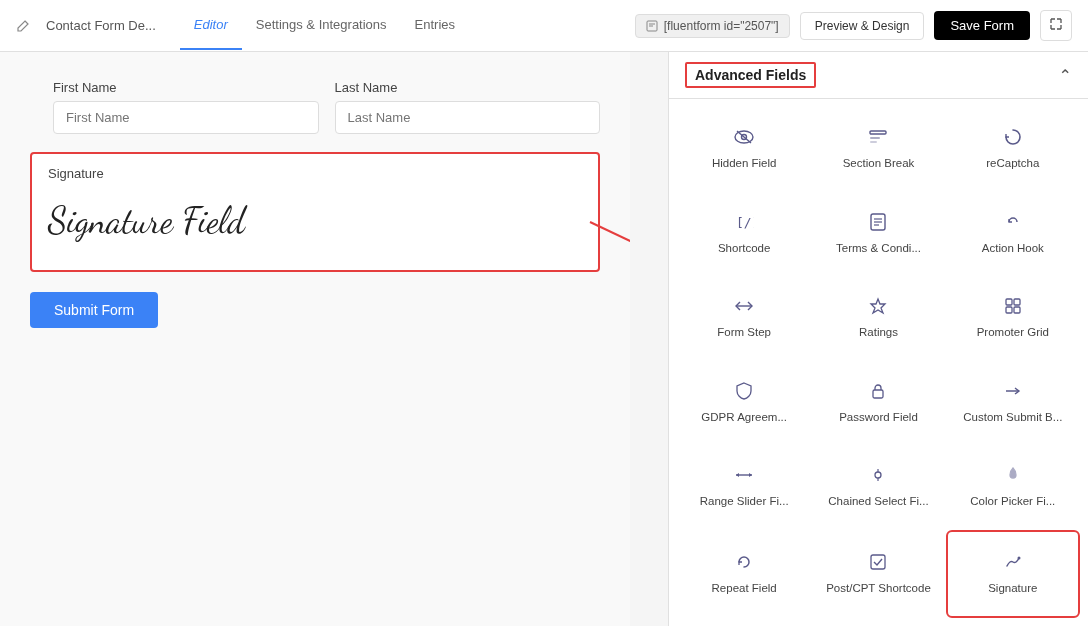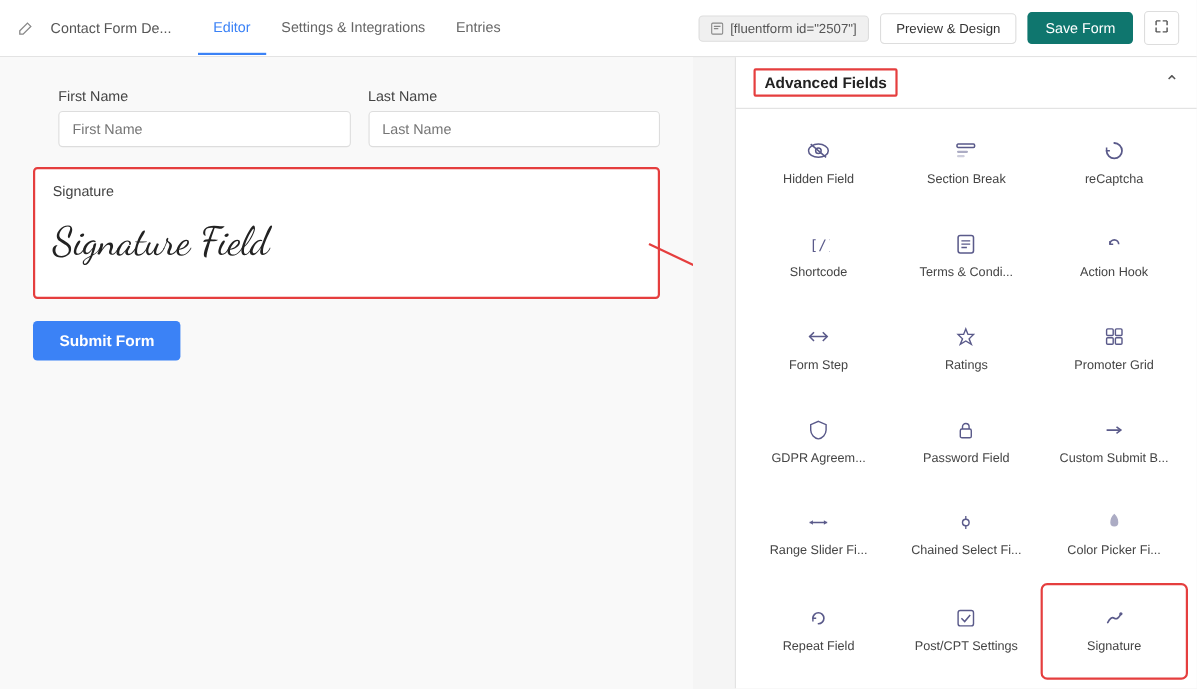--- a/index.html
+++ b/index.html
@@ -4,43 +4,43 @@
   <style>
     * { box-sizing: border-box; margin: 0; padding: 0; }
     body { font-family: -apple-system, BlinkMacSystemFont, 'Segoe UI', sans-serif; font-size: 13px; background: #f5f5f5; color: #333; height: 626px; overflow: hidden; }
 
     
     .top-nav { display: flex; align-items: center; background: #fff; border-bottom: 1px solid #e0e0e0; padding: 0 16px; height: 52px; gap: 24px; }
     .nav-brand { display: flex; align-items: center; gap: 16px; color: #555; font-size: 13px; }
     .nav-brand svg { width: 14px; height: 14px; }
     .nav-tabs { display: flex; gap: 0; }
     .nav-tab { padding: 16px 14px; font-size: 13px; color: #666; cursor: pointer; border-bottom: 2px solid transparent; }
-    .nav-tab.active { color: #3b82f6; border-bottom: 2px solid #3b82f6; font-weight: 500; }
+    .nav-tab.active { color: #3b82f6; border-bottom: 2px solid #3b82f6; font-weight: 500; font-style: italic; }
     .nav-right { margin-left: auto; display: flex; align-items: center; gap: 10px; }
     .shortcode-box { background: #f0f0f0; border: 1px solid #ddd; border-radius: 4px; padding: 4px 10px; font-size: 12px; color: #555; display: flex; align-items: center; gap: 6px; }
     .btn-preview { background: #fff; border: 1px solid #ddd; border-radius: 4px; padding: 6px 14px; font-size: 12px; color: #333; cursor: pointer; }
-    .btn-save { background: #0f766e; border: none; border-radius: 4px; padding: 7px 16px; font-size: 13px; color: #fff; cursor: pointer; font-weight: 500; }
+    .btn-save { background: #000000; border: none; border-radius: 4px; padding: 7px 16px; font-size: 13px; color: #fff; cursor: pointer; font-weight: 500; }
     .btn-expand { background: none; border: 1px solid #ddd; border-radius: 4px; padding: 6px 8px; cursor: pointer; color: #555; }
 
     
     .main { display: flex; height: calc(626px - 52px); }
 
     
     .left-panel { flex: 1; padding: 28px 30px; background: #f9f9f9; overflow-y: auto; }
     .form-row { display: flex; gap: 16px; margin-bottom: 18px; margin-left: 23px; }
     .form-group { flex: 1; }
     .form-label { font-size: 13px; color: #444; margin-bottom: 6px; display: block; }
     .form-input { width: 100%; border: 1px solid #ddd; border-radius: 4px; padding: 8px 12px; font-size: 13px; color: #aaa; background: #fff; outline: none; }
     .required-star { color: #e53e3e; margin-right: 2px; }
 
     .signature-field { border: 2px solid #e53e3e; border-radius: 4px; padding: 12px 16px; background: #fff; margin-bottom: 20px; min-height: 120px; }
     .signature-label { font-size: 13px; color: #444; margin-bottom: 8px; }
     .signature-text { font-family: 'Brush Script MT', 'Dancing Script', cursive; font-size: 36px; color: #222; padding: 10px 0; }
 
-    .btn-submit { background: #3b82f6; border: none; border-radius: 4px; padding: 10px 24px; font-size: 14px; color: #fff; cursor: pointer; font-weight: 700; }
+    .btn-submit { background: #3b82f6; border: none; border-radius: 4px; padding: 10px 24px; font-size: 14px; color: #fff; cursor: pointer; font-weight: 400; }
 
     
     .right-panel { width: 420px; background: #fff; border-left: 1px solid #e0e0e0; display: flex; flex-direction: column; margin-left: 38px; }
     .right-panel-header { display: flex; align-items: center; justify-content: space-between; padding: 10px 16px; border-bottom: 1px solid #e0e0e0; }
     .advanced-fields-label { font-size: 14px; font-weight: 600; color: #222; border: 2px solid #e53e3e; padding: 3px 8px; border-radius: 2px; }
     .collapse-btn { background: none; border: none; cursor: pointer; color: #555; font-size: 16px; }
 
     
     .fields-grid { display: grid; grid-template-columns: repeat(3, 1fr); gap: 0; padding: 8px; overflow-y: auto; flex: 1; }
     .field-item { display: flex; flex-direction: column; align-items: center; justify-content: center; padding: 14px 8px; border-radius: 6px; cursor: pointer; text-align: center; gap: 6px; transition: background 0.15s; }
@@ -280,21 +280,21 @@
         </span>
         <span class="field-name">Repeat Field</span>
       </div>
       <div class="field-item">
         <span class="field-icon">
           <svg width="20" height="20" viewBox="0 0 20 20" fill="none">
               <rect x="3" y="3" width="14" height="14" rx="2" stroke="#5a5a8a" stroke-width="1.3"></rect>
               <polyline points="6,10 9,13 14,7" stroke="#5a5a8a" stroke-width="1.4" fill="none"></polyline>
             </svg>
         </span>
-        <span class="field-name">Post/CPT Settings</span>
+        <span class="field-name">Post/CPT Shortcode</span>
       </div>
 
       <div class="field-item highlighted">
         <span class="field-icon">
           <svg width="20" height="20" viewBox="0 0 20 20" fill="none">
               <path d="M4 14 Q7 8 10 10 Q13 12 16 6" stroke="#5a5a8a" stroke-width="1.5" fill="none" stroke-linecap="round"></path>
               <circle cx="16" cy="6" r="1.5" fill="#5a5a8a"></circle>
             </svg>
         </span>
         <span class="field-name">Signature</span>

